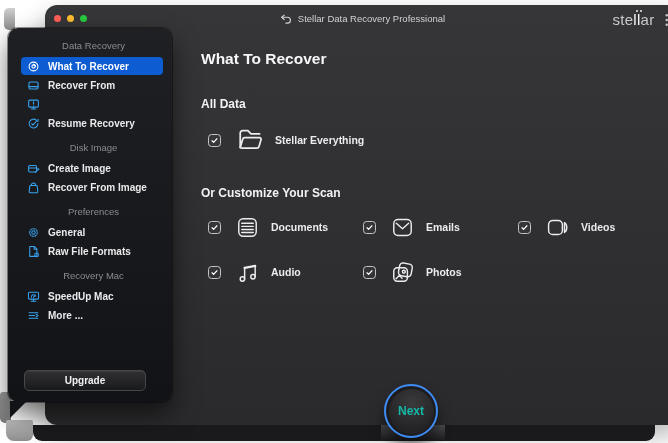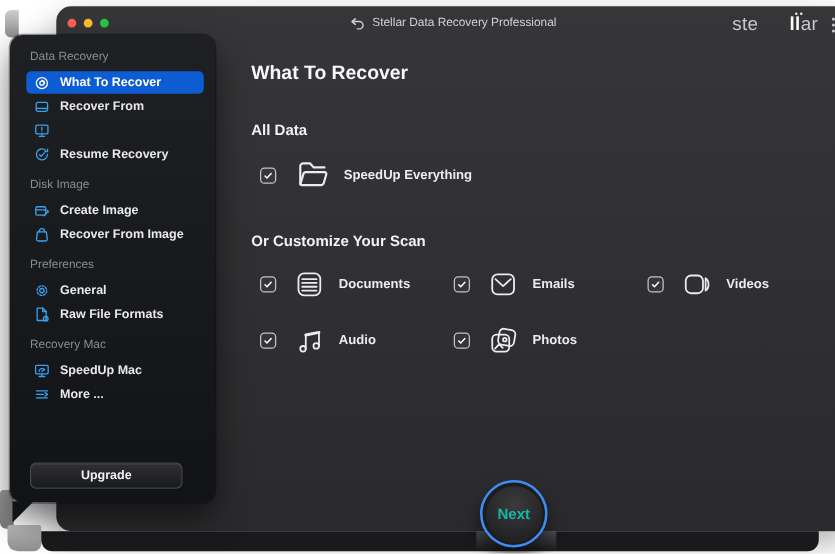--- a/index.html
+++ b/index.html
@@ -22,21 +22,21 @@
   .strip-reflection{position:absolute;left:348px;top:0;width:64px;height:16px;
        background:linear-gradient(rgba(185,190,200,.30),rgba(185,190,200,0));}
 
   
   .lights{position:absolute;left:9px;top:10px;display:flex;gap:6px;}
   .light{width:7px;height:7px;border-radius:50%;cursor:pointer;}
   .tb-center{position:absolute;left:0;right:0;top:0;height:27px;display:flex;align-items:center;
        justify-content:center;gap:6px;color:#d2d2d5;font-size:9.5px;}
   .tb-right{position:absolute;right:11px;top:0;height:29px;display:flex;align-items:center;gap:10px;}
   .brand{font-size:15px;color:#c9c9cd;letter-spacing:.3px;position:relative;line-height:1;}
-  .brand b{color:#fafafa;font-weight:700;margin-left:25px;}
+  .brand b{color:#fafafa;font-weight:400;}
   .brand-dots{position:absolute;top:-2px;right:13px;display:flex;gap:2px;}
   .brand-dots i{width:2px;height:2px;border-radius:50%;background:#ededf0;}
   .kebab{display:flex;align-items:center;cursor:pointer;}
 
   
   .main-title{position:absolute;left:156px;top:45px;font-size:15.5px;font-weight:700;color:#f7f7f9;}
   .sect-head{position:absolute;left:156px;font-size:12px;font-weight:700;color:#f2f2f4;}
   .h-alldata{top:92px;} .h-custom{top:181px;}
   .alldata-item{position:absolute;left:163px;top:117px;height:36px;display:flex;align-items:center;}
   .scan-grid{position:absolute;left:163px;top:205px;display:grid;
@@ -51,21 +51,21 @@
   .alldata-item .g-ico{width:33px;margin-right:8px;}
   .alldata-item .g-ico svg{width:31px;height:28px;}
   .g-label{font-size:10.5px;font-weight:600;color:#ececee;white-space:nowrap;}
 
   
   .sidebar{position:absolute;left:8px;top:28px;width:164px;height:374px;border-radius:10px;
        background:linear-gradient(#1f2023,#121316);
        box-shadow:0 12px 26px rgba(0,0,0,.55),0 0 0 1px rgba(0,0,0,.4);z-index:5;}
   .sidebar-tail{position:absolute;left:10px;top:401px;width:0;height:0;
        border-top:17px solid #121316;border-right:17px solid transparent;z-index:5;}
-  .nav{padding:12px 9px 0 13px;}
+  .nav{padding:12px 9px 0 13px;text-align:center;}
   .side-header{font-size:9.5px;color:#8b8b92;margin:10px 0 6px 3px;}
   .nav > .side-header:first-child{margin-top:0;}
   .side-item{display:flex;align-items:center;height:18px;margin-bottom:1px;border-radius:4px;
        padding-left:6px;cursor:pointer;color:#e9e9ec;}
   .side-item.selected{background:var(--sel-blue,#0d5cd2);color:#fff;}
   .s-ico{width:13px;height:13px;margin-right:8px;color:var(--icon-blue,#38a2ee);display:flex;flex:none;}
   .s-ico svg{width:13px;height:13px;display:block;}
   .side-item.selected .s-ico{color:#fff;}
   .s-label{font-size:10px;font-weight:600;white-space:nowrap;}
   .upgrade{position:absolute;left:16px;bottom:11px;width:120px;height:19px;border-radius:5px;
@@ -220,21 +220,21 @@
       <span class="cbx">
         <svg viewBox="0 0 13 13" fill="none" stroke="#ffffff" stroke-width="1.7" stroke-linecap="round" stroke-linejoin="round">
           <use href="#check-icon"></use>
           </svg>
       </span>
       <span class="g-ico">
         <svg viewBox="0 0 24 24" fill="none" stroke="currentColor" stroke-width="1.5" stroke-linecap="round" stroke-linejoin="round">
             <use href="#folder-open-icon"></use>
           </svg>
       </span>
-      <span class="g-label">SpeedUp Everything</span>
+      <span class="g-label">Stellar Everything</span>
     </div>
 
     <div class="sect-head h-custom">Or Customize Your Scan</div>
 
     <div class="scan-grid">
         <div class="g-item">
           <span class="cbx">
             <svg viewBox="0 0 13 13" fill="none" stroke="#ffffff" stroke-width="1.7" stroke-linecap="round" stroke-linejoin="round">
               <use href="#check-icon"></use>
             </svg>

